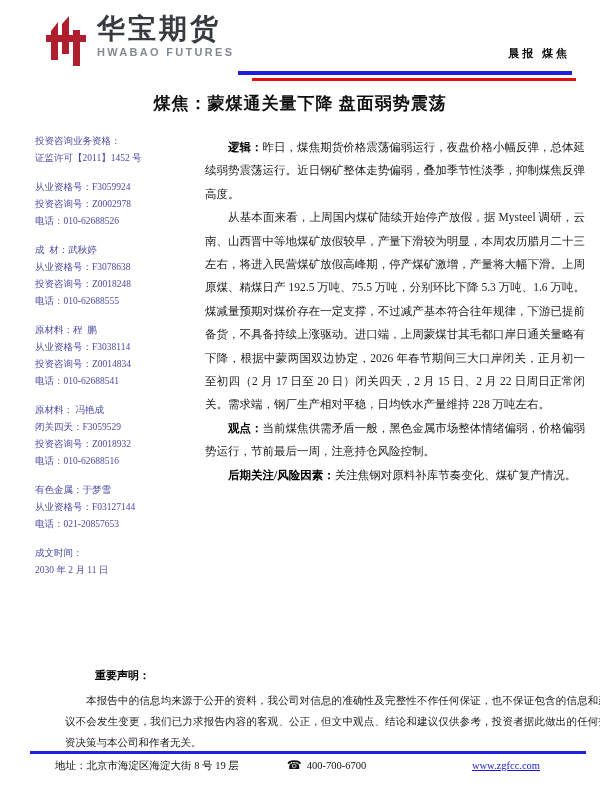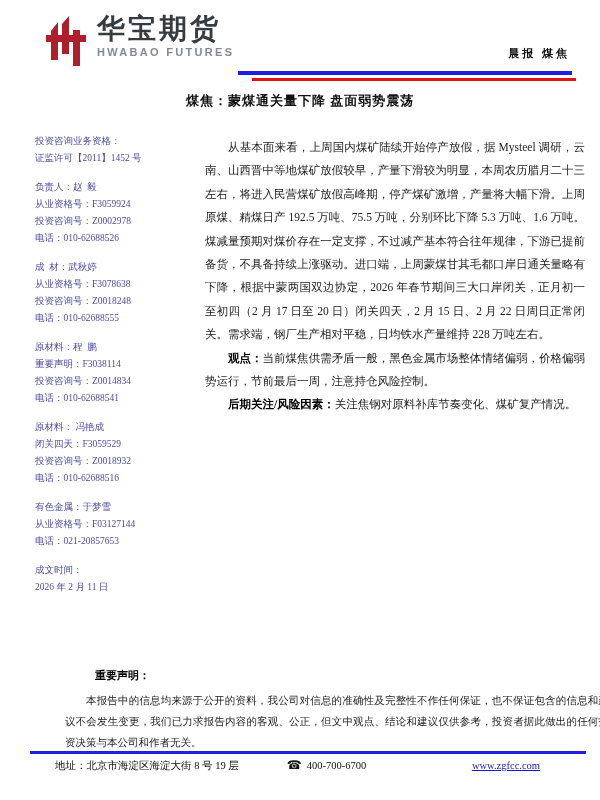--- a/index.html
+++ b/index.html
@@ -23,21 +23,21 @@
   }
   .report-type {
     position:absolute; right:30px; top:46px;
     font-size:11px; font-weight:bold; color:#101010; letter-spacing:3px;
   }
   .rule-blue { position:absolute; left:238px; top:71px; width:334px; height:4px; background:#1f1fdd; }
   .rule-red  { position:absolute; left:252px; top:78px; width:324px; height:3px; background:#e11311; }
 
   .title {
     position:absolute; left:0; right:0; top:92px; margin:0;
-    text-align:center; font-size:13px; font-weight:bold; color:#101010; letter-spacing:1px;
+    text-align:center; font-size:17px; font-weight:bold; color:#101010; letter-spacing:1px;
   }
 
   
   .sidebar {
     position:absolute; left:35px; top:133px; width:164px;
     color:#4b4ba3; font-size:9.5px; line-height:17px;
   }
   .sb-group { margin-bottom:12px; }
   .sb-line { white-space:pre-wrap; }
 
@@ -97,60 +97,60 @@
 
   <h1 class="title">煤焦：蒙煤通关量下降 盘面弱势震荡</h1>
 
   <aside class="sidebar">
     <div class="sb-group">
       <div class="sb-line">投资咨询业务资格：</div>
       <div class="sb-line">证监许可【2011】1452 号</div>
     </div>
 
     <div class="sb-group">
-      <div class="sb-line">负责人：赵  毅</div>
       <div class="sb-line">从业资格号：F3059924</div>
       <div class="sb-line">投资咨询号：Z0002978</div>
       <div class="sb-line">电话：010-62688526</div>
     </div>
 
     <div class="sb-group">
       <div class="sb-line">成  材：武秋婷</div>
       <div class="sb-line">从业资格号：F3078638</div>
       <div class="sb-line">投资咨询号：Z0018248</div>
       <div class="sb-line">电话：010-62688555</div>
     </div>
 
     <div class="sb-group">
       <div class="sb-line">原材料：程  鹏</div>
-      <div class="sb-line">重要声明：F3038114</div>
+      <div class="sb-line">从业资格号：F3038114</div>
       <div class="sb-line">投资咨询号：Z0014834</div>
       <div class="sb-line">电话：010-62688541</div>
     </div>
 
     <div class="sb-group">
       <div class="sb-line">原材料： 冯艳成</div>
       <div class="sb-line">闭关四天：F3059529</div>
       <div class="sb-line">投资咨询号：Z0018932</div>
       <div class="sb-line">电话：010-62688516</div>
     </div>
 
     <div class="sb-group">
       <div class="sb-line">有色金属：于梦雪</div>
       <div class="sb-line">从业资格号：F03127144</div>
       <div class="sb-line">电话：021-20857653</div>
     </div>
 
     <div class="sb-group">
       <div class="sb-line">成文时间：</div>
-      <div class="sb-line">2026 年 2 月 11 日</div>
+      <div class="sb-line">2030 年 2 月 11 日</div>
     </div>
   </aside>
 
   <main class="content">
+    <p><span class="lbl">逻辑：</span><span>昨日，煤焦期货价格震荡偏弱运行，夜盘价格小幅反弹，总体延续弱势震荡运行。近日钢矿整体走势偏弱，叠加季节性淡季，抑制煤焦反弹高度。</span></p>
     <p><span>从基本面来看，上周国内煤矿陆续开始停产放假，据 Mysteel 调研，云南、山西晋中等地煤矿放假较早，产量下滑较为明显，本周农历腊月二十三左右，将进入民营煤矿放假高峰期，停产煤矿激增，产量将大幅下滑。上周原煤、精煤日产 192.5 万吨、75.5 万吨，分别环比下降 5.3 万吨、1.6 万吨。煤减量预期对煤价存在一定支撑，不过减产基本符合往年规律，下游已提前备货，不具备持续上涨驱动。进口端，上周蒙煤甘其毛都口岸日通关量略有下降，根据中蒙两国双边协定，2026 年春节期间三大口岸闭关，正月初一至初四（2 月 17 日至 20 日）闭关四天，2 月 15 日、2 月 22 日周日正常闭关。需求端，钢厂生产相对平稳，日均铁水产量维持 228 万吨左右。</span></p>
     <p><span class="lbl">观点：</span><span>当前煤焦供需矛盾一般，黑色金属市场整体情绪偏弱，价格偏弱势运行，节前最后一周，注意持仓风险控制。</span></p>
     <p><span class="lbl">后期关注/风险因素：</span><span>关注焦钢对原料补库节奏变化、煤矿复产情况。</span></p>
   </main>
 
   <section class="disclaimer">
     <div class="disclaimer-heading">重要声明：</div>
     <p>本报告中的信息均来源于公开的资料，我公司对信息的准确性及完整性不作任何保证，也不保证包含的信息和建议不会发生变更，我们已力求报告内容的客观、公正，但文中观点、结论和建议仅供参考，投资者据此做出的任何投资决策与本公司和作者无关。</p>
   </section>
 

